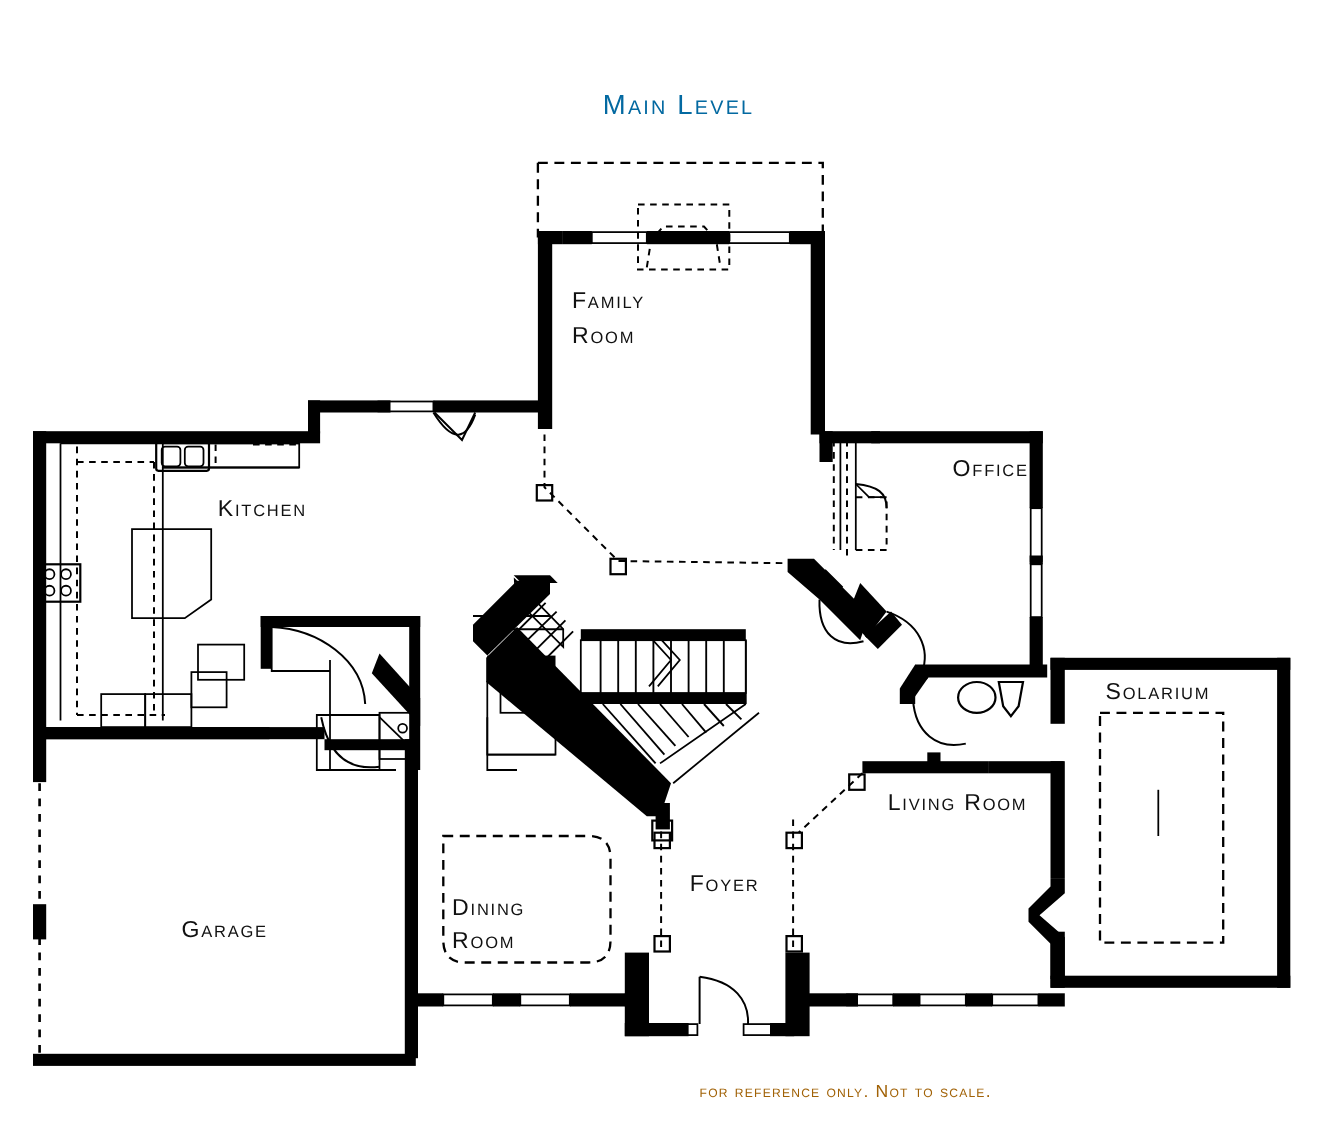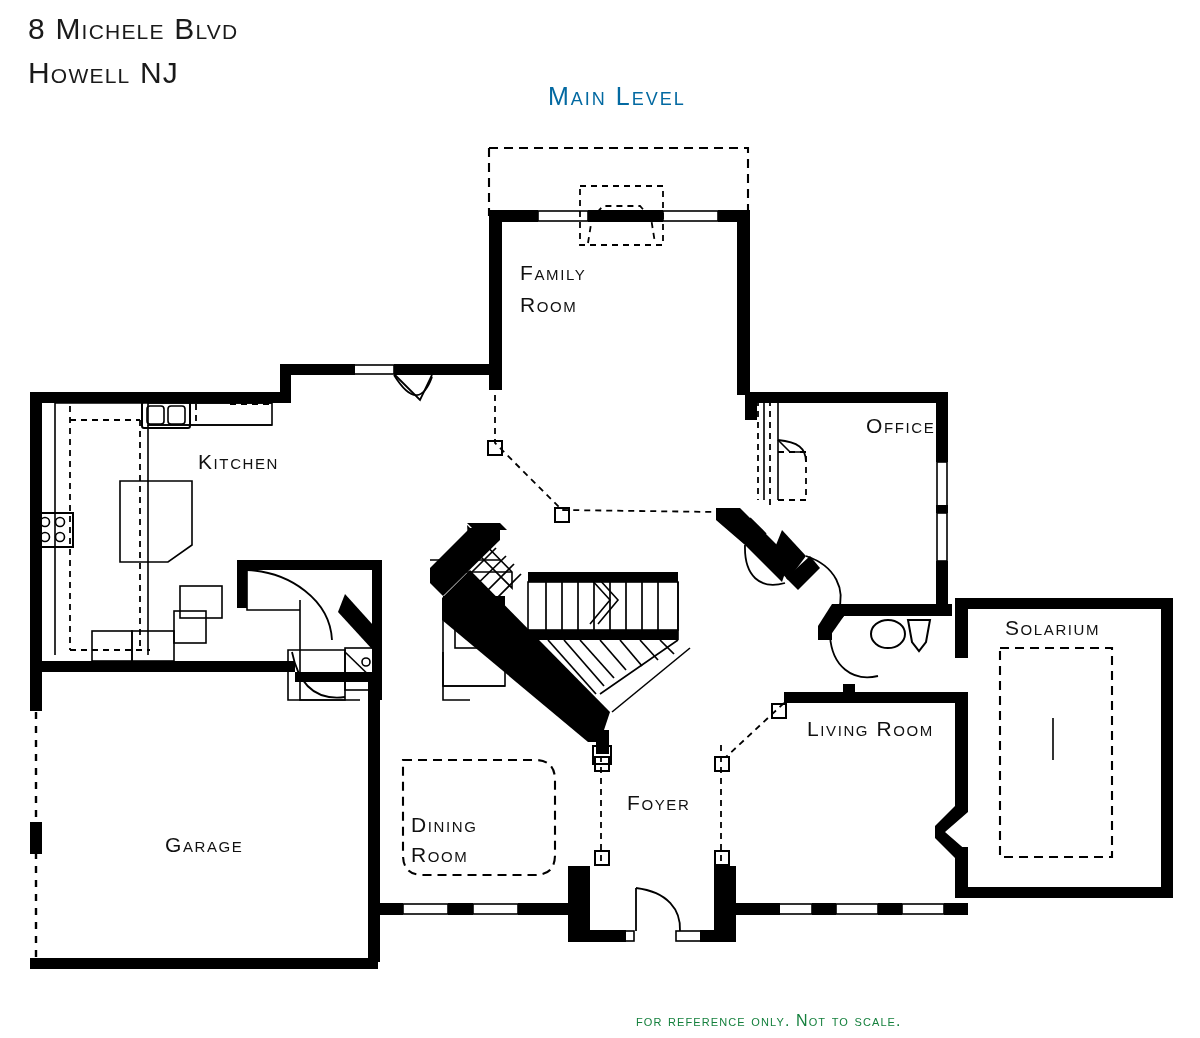--- a/index.html
+++ b/index.html
@@ -61,23 +61,22 @@
     pointer-events: none;
   }
 
   #disclaimer {
     position: absolute;
     left: 636px;
     top: 984px;
     font-size: 16px;
     letter-spacing: 1.1px;
     font-variant: small-caps;
-    color: #15803d;
+    color: #a16207;
     white-space: nowrap;
-    margin-top: 28px;
   }
 
   svg#floorplan {
     position: absolute;
     left: 0;
     top: 0;
   }
   svg#floorplan text {
     font-family: "Liberation Sans", sans-serif;
     font-variant: small-caps;
@@ -91,22 +90,20 @@
   .dashfine{ fill: none; stroke: #000000; stroke-width: 1.8; stroke-dasharray: 6 5; }
   .dashhv  { fill: none; stroke: #000000; stroke-width: 2.4; stroke-dasharray: 7 7; }
   .tread   { fill: none; stroke: #000000; stroke-width: 1.7; }
   .swing   { fill: none; stroke: #000000; stroke-width: 1.8; }
 </style>
 </head>
 <body>
 
 <div id="plan-root">
 
-  <div class="addr-line" id="addr-1">8 Michele Blvd</div>
-  <div class="addr-line" id="addr-2">Howell  NJ</div>
 
   <div id="level-title">Main Level</div>
 
   <svg id="floorplan" width="1200" height="1038" viewBox="0 0 1200 1038">
 
     <g>
       <path class="dash" d="M 489 148 L 748 148 L 748 216 M 489 148 L 489 216"></path>
     </g>
 
     <g>

